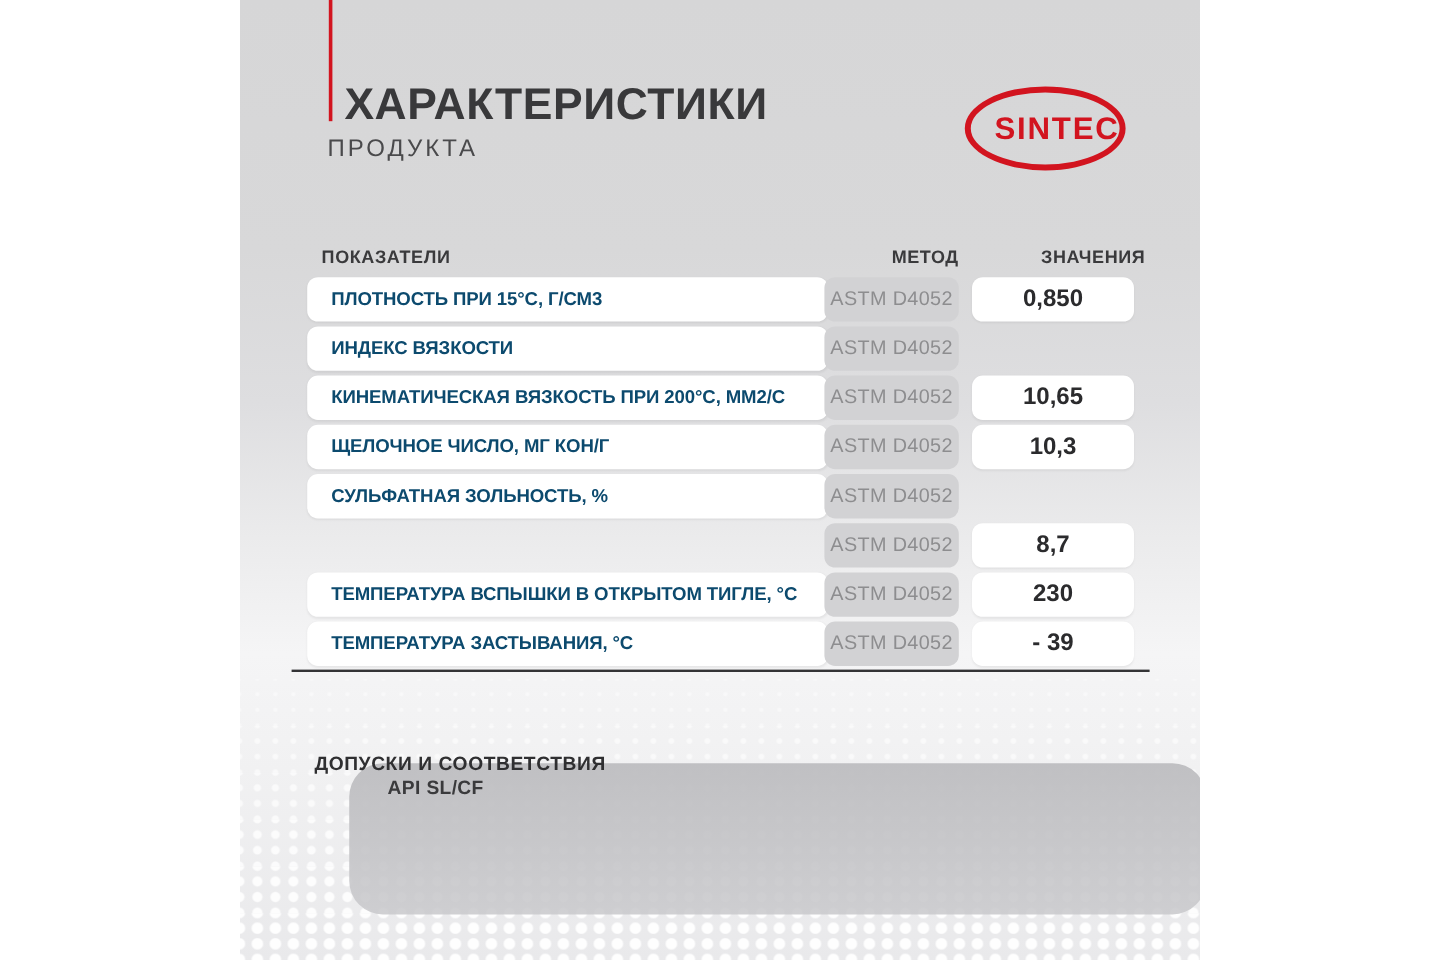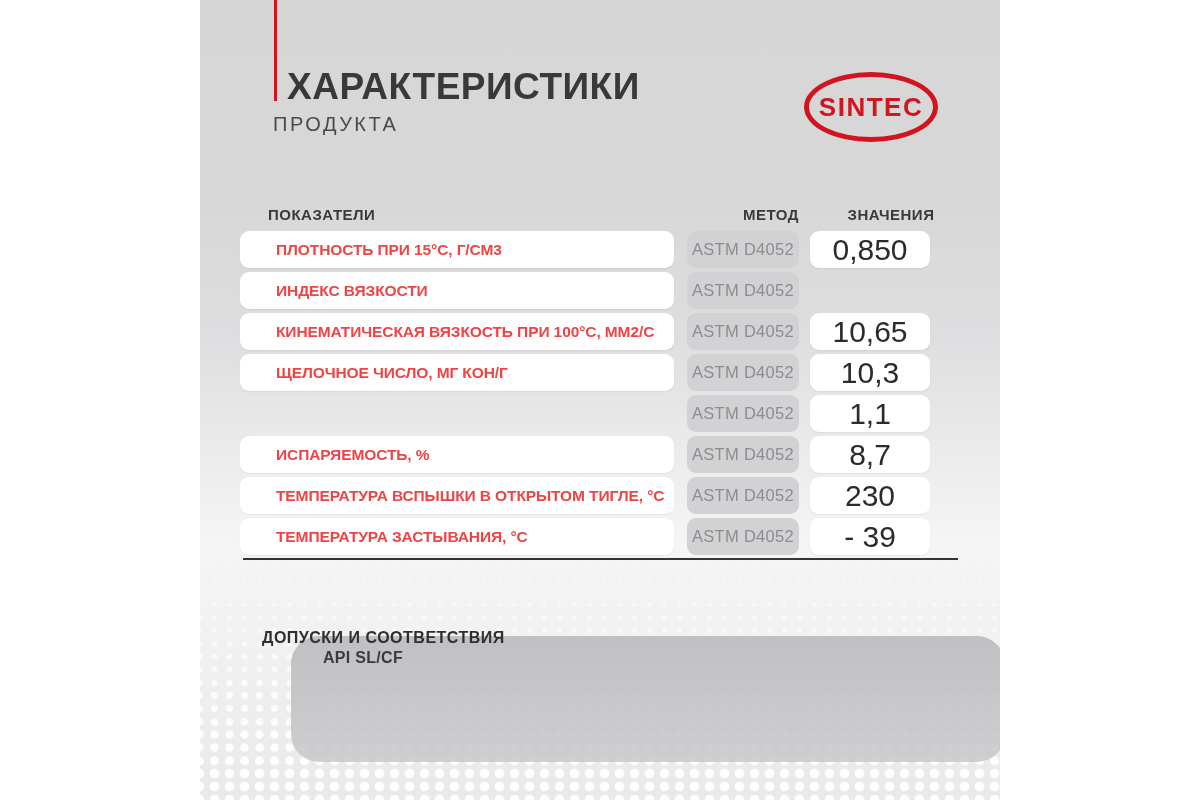--- a/index.html
+++ b/index.html
@@ -13,40 +13,40 @@
                        #ebebec 56%,#f5f5f6 68%,#f1f1f2 80%,#e9e9eb 100%); }
 
   
   .accent-line { position:absolute; left:74px; top:0; width:3px; height:101px; background:#d2141f; z-index:3; }
   .title { position:absolute; left:87px; top:66px; font-size:37px; font-weight:bold;
            color:#39393b; letter-spacing:.5px; z-index:3; white-space:nowrap;text-align:center; }
   .subtitle { position:absolute; left:73px; top:113px; font-size:20px; font-weight:400;
               color:#4a4a4c; letter-spacing:2.5px; z-index:3; white-space:nowrap; }
   .logo { position:absolute; left:604px; top:72px; width:134px; height:70px;
           border:5px solid #d2141f; border-radius:50%; display:flex; align-items:center;
-          justify-content:center; z-index:3; background:transparent; }
+          justify-content:flex-end; z-index:3; background:transparent; }
   .logo-text { font-weight:bold; font-size:26px; color:#d2141f; letter-spacing:1.5px; }
 
   
   .thead { position:absolute; top:206px; left:0; width:800px; z-index:3;
            font-size:15px; font-weight:bold; color:#3a3a3c; letter-spacing:.5px; }
   .th-indicator { position:absolute; left:68px; }
   .th-method { position:absolute; left:487px; width:112px; text-align:right; }
-  .th-value  { position:absolute; left:620px; width:142px; text-align:center; }
+  .th-value  { position:absolute; left:640px; width:142px; text-align:center; }
 
   .rows { position:absolute; left:0; top:231px; width:800px; z-index:3; }
   .row { position:relative; height:37px; margin-bottom:4px; }
   .pill { position:absolute; top:0; height:37px; border-radius:9px; display:flex; align-items:center; }
-  .pill-label { left:40px; width:434px; background:#ffffff; padding-left:36px;
-                font-weight:bold; font-size:15.5px; color:#ef4444; letter-spacing:-.1px;
+  .pill-label { left:56px; width:434px; background:#ffffff; padding-left:20px;
+                font-weight:bold; font-size:15.5px; color:#0c4a6e; letter-spacing:-.1px;
                 white-space:nowrap; box-shadow:0 1px 2px rgba(0,0,0,.06); }
   .pill-method { left:487px; width:112px; background:#d2d2d4; justify-content:center;
                  font-size:16.5px; color:#8d8d8f; letter-spacing:.3px; white-space:nowrap; }
-  .pill-value { left:610px; width:120px; background:#ffffff; justify-content:center;
-                font-weight:normal; font-size:30px; color:#2b2b2d;
+  .pill-value { left:610px; width:135px; background:#ffffff; justify-content:center;
+                font-weight:bold; font-size:20px; color:#2b2b2d;
                 box-shadow:0 1px 2px rgba(0,0,0,.06); }
 
   .divider { position:absolute; left:43px; top:558px; width:715px; height:2px;
              background:#343436; z-index:3; }
 
   
   .dots { position:absolute; left:0; width:800px; z-index:1;
           background-size:15px 13px; background-position:7px 6px; background-repeat:repeat; }
   .d1 { top:566px; height:39px;
         background-image:radial-gradient(circle, rgba(255,255,255,.45) 1.2px, rgba(255,255,255,0) 2.2px); }
@@ -94,35 +94,34 @@
       <div class="row">
         <div class="pill pill-label">ПЛОТНОСТЬ ПРИ 15°C, Г/СМ3</div>
         <div class="pill pill-method">ASTM D4052</div>
         <div class="pill pill-value">0,850</div>
       </div>
       <div class="row">
         <div class="pill pill-label">ИНДЕКС ВЯЗКОСТИ</div>
         <div class="pill pill-method">ASTM D4052</div>
       </div>
       <div class="row">
-        <div class="pill pill-label">КИНЕМАТИЧЕСКАЯ ВЯЗКОСТЬ ПРИ 100°C, ММ2/С</div>
+        <div class="pill pill-label">КИНЕМАТИЧЕСКАЯ ВЯЗКОСТЬ ПРИ 200°C, ММ2/С</div>
         <div class="pill pill-method">ASTM D4052</div>
         <div class="pill pill-value">10,65</div>
       </div>
       <div class="row">
         <div class="pill pill-label">ЩЕЛОЧНОЕ ЧИСЛО, МГ КОН/Г</div>
         <div class="pill pill-method">ASTM D4052</div>
         <div class="pill pill-value">10,3</div>
       </div>
       <div class="row">
+        <div class="pill pill-label">СУЛЬФАТНАЯ ЗОЛЬНОСТЬ, %</div>
         <div class="pill pill-method">ASTM D4052</div>
-        <div class="pill pill-value">1,1</div>
       </div>
       <div class="row">
-        <div class="pill pill-label">ИСПАРЯЕМОСТЬ, %</div>
         <div class="pill pill-method">ASTM D4052</div>
         <div class="pill pill-value">8,7</div>
       </div>
       <div class="row">
         <div class="pill pill-label">ТЕМПЕРАТУРА ВСПЫШКИ В ОТКРЫТОМ ТИГЛЕ, °С</div>
         <div class="pill pill-method">ASTM D4052</div>
         <div class="pill pill-value">230</div>
       </div>
       <div class="row">
         <div class="pill pill-label">ТЕМПЕРАТУРА ЗАСТЫВАНИЯ, °С</div>

